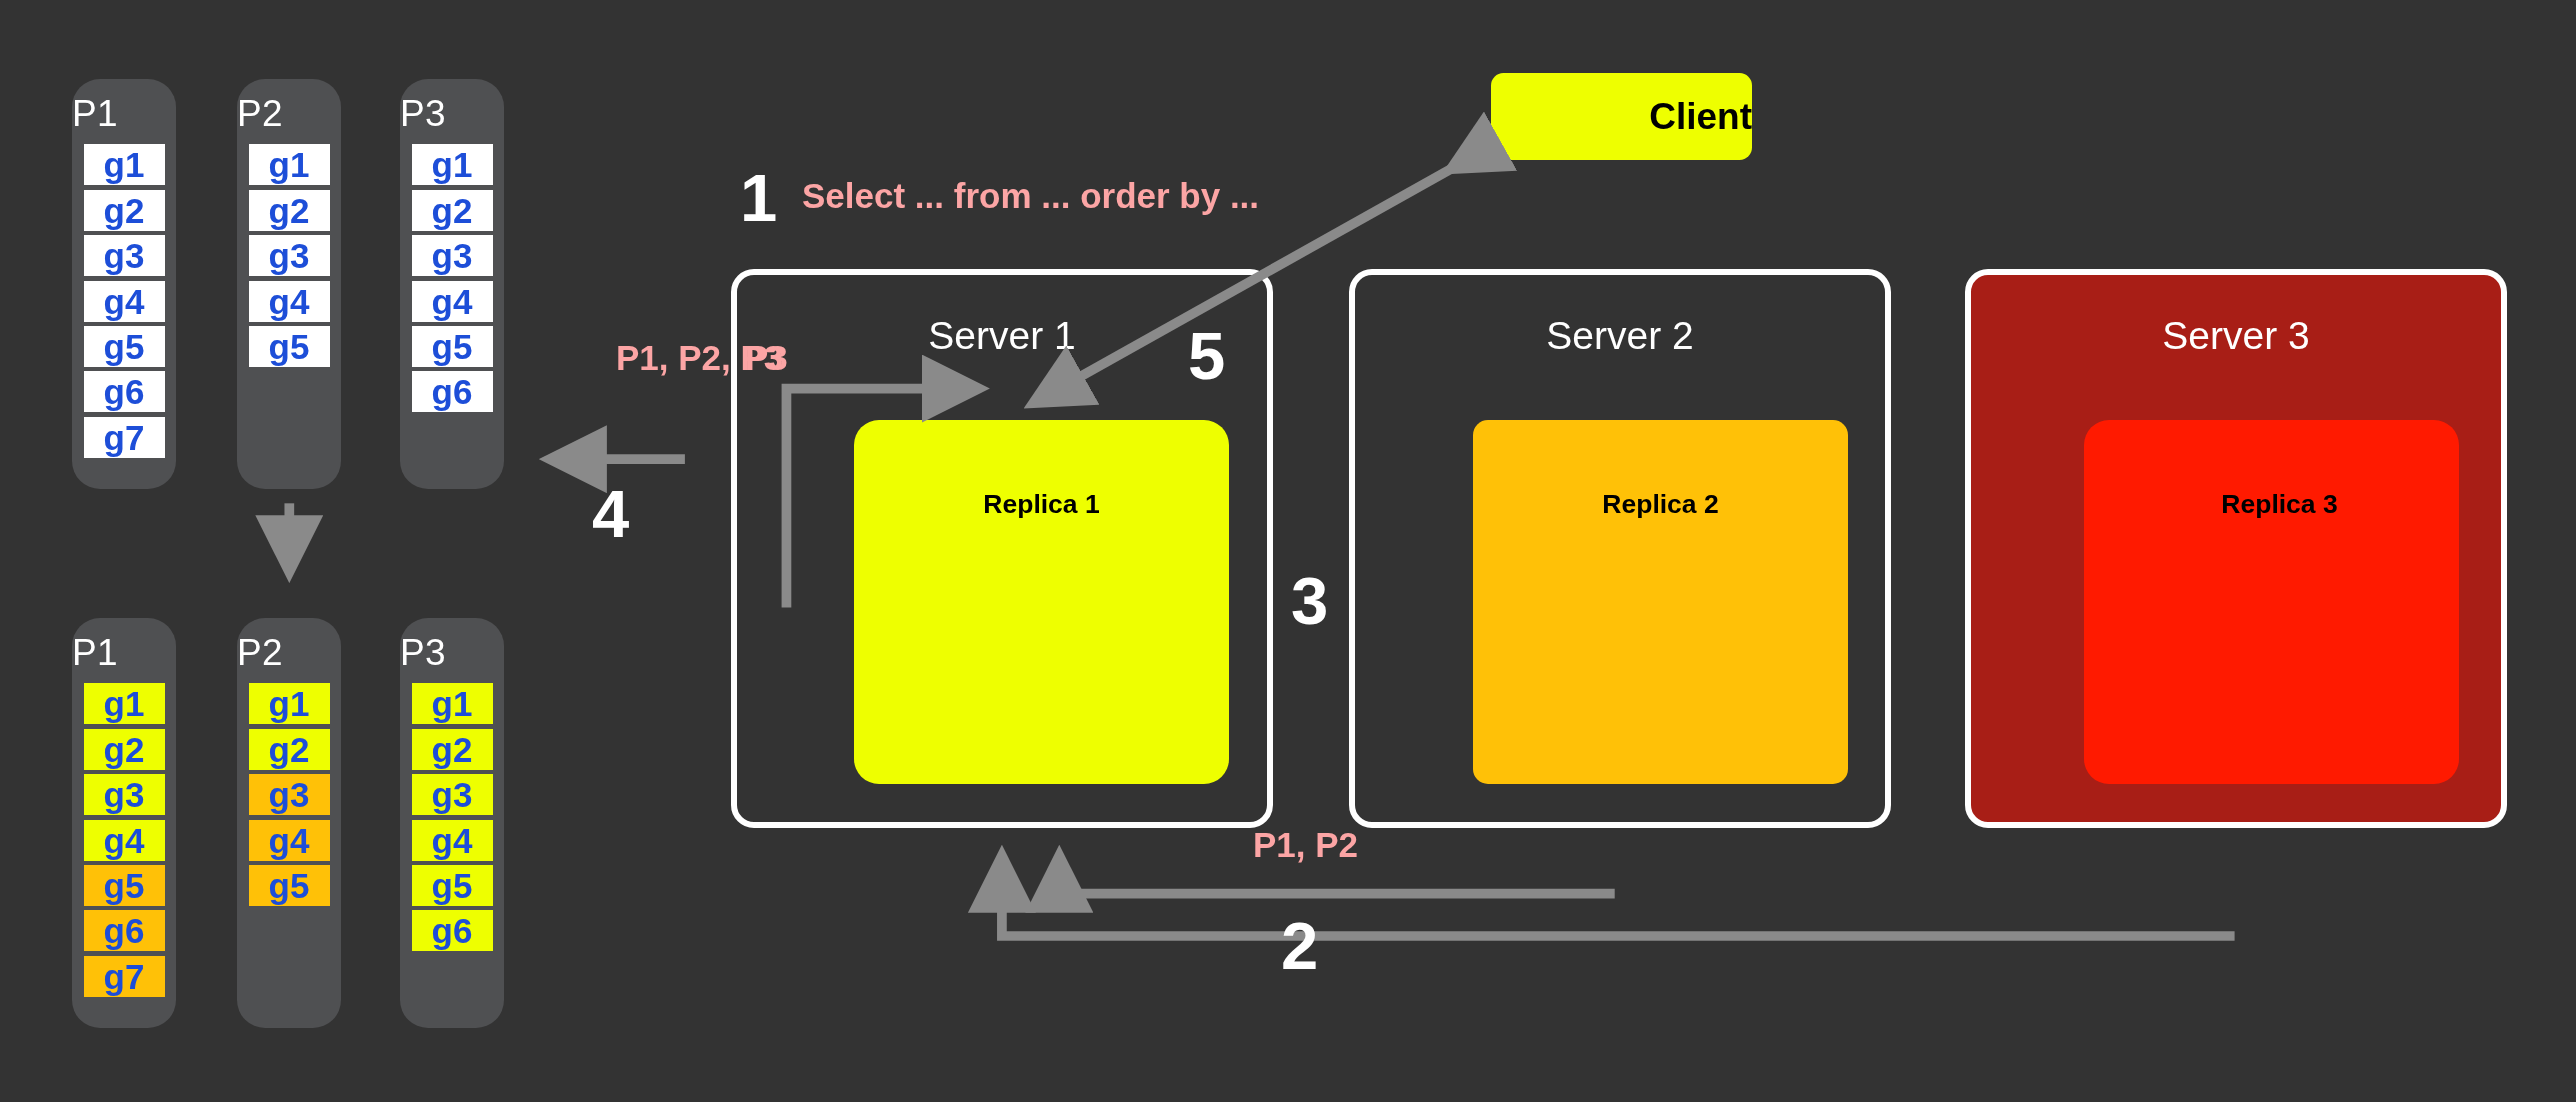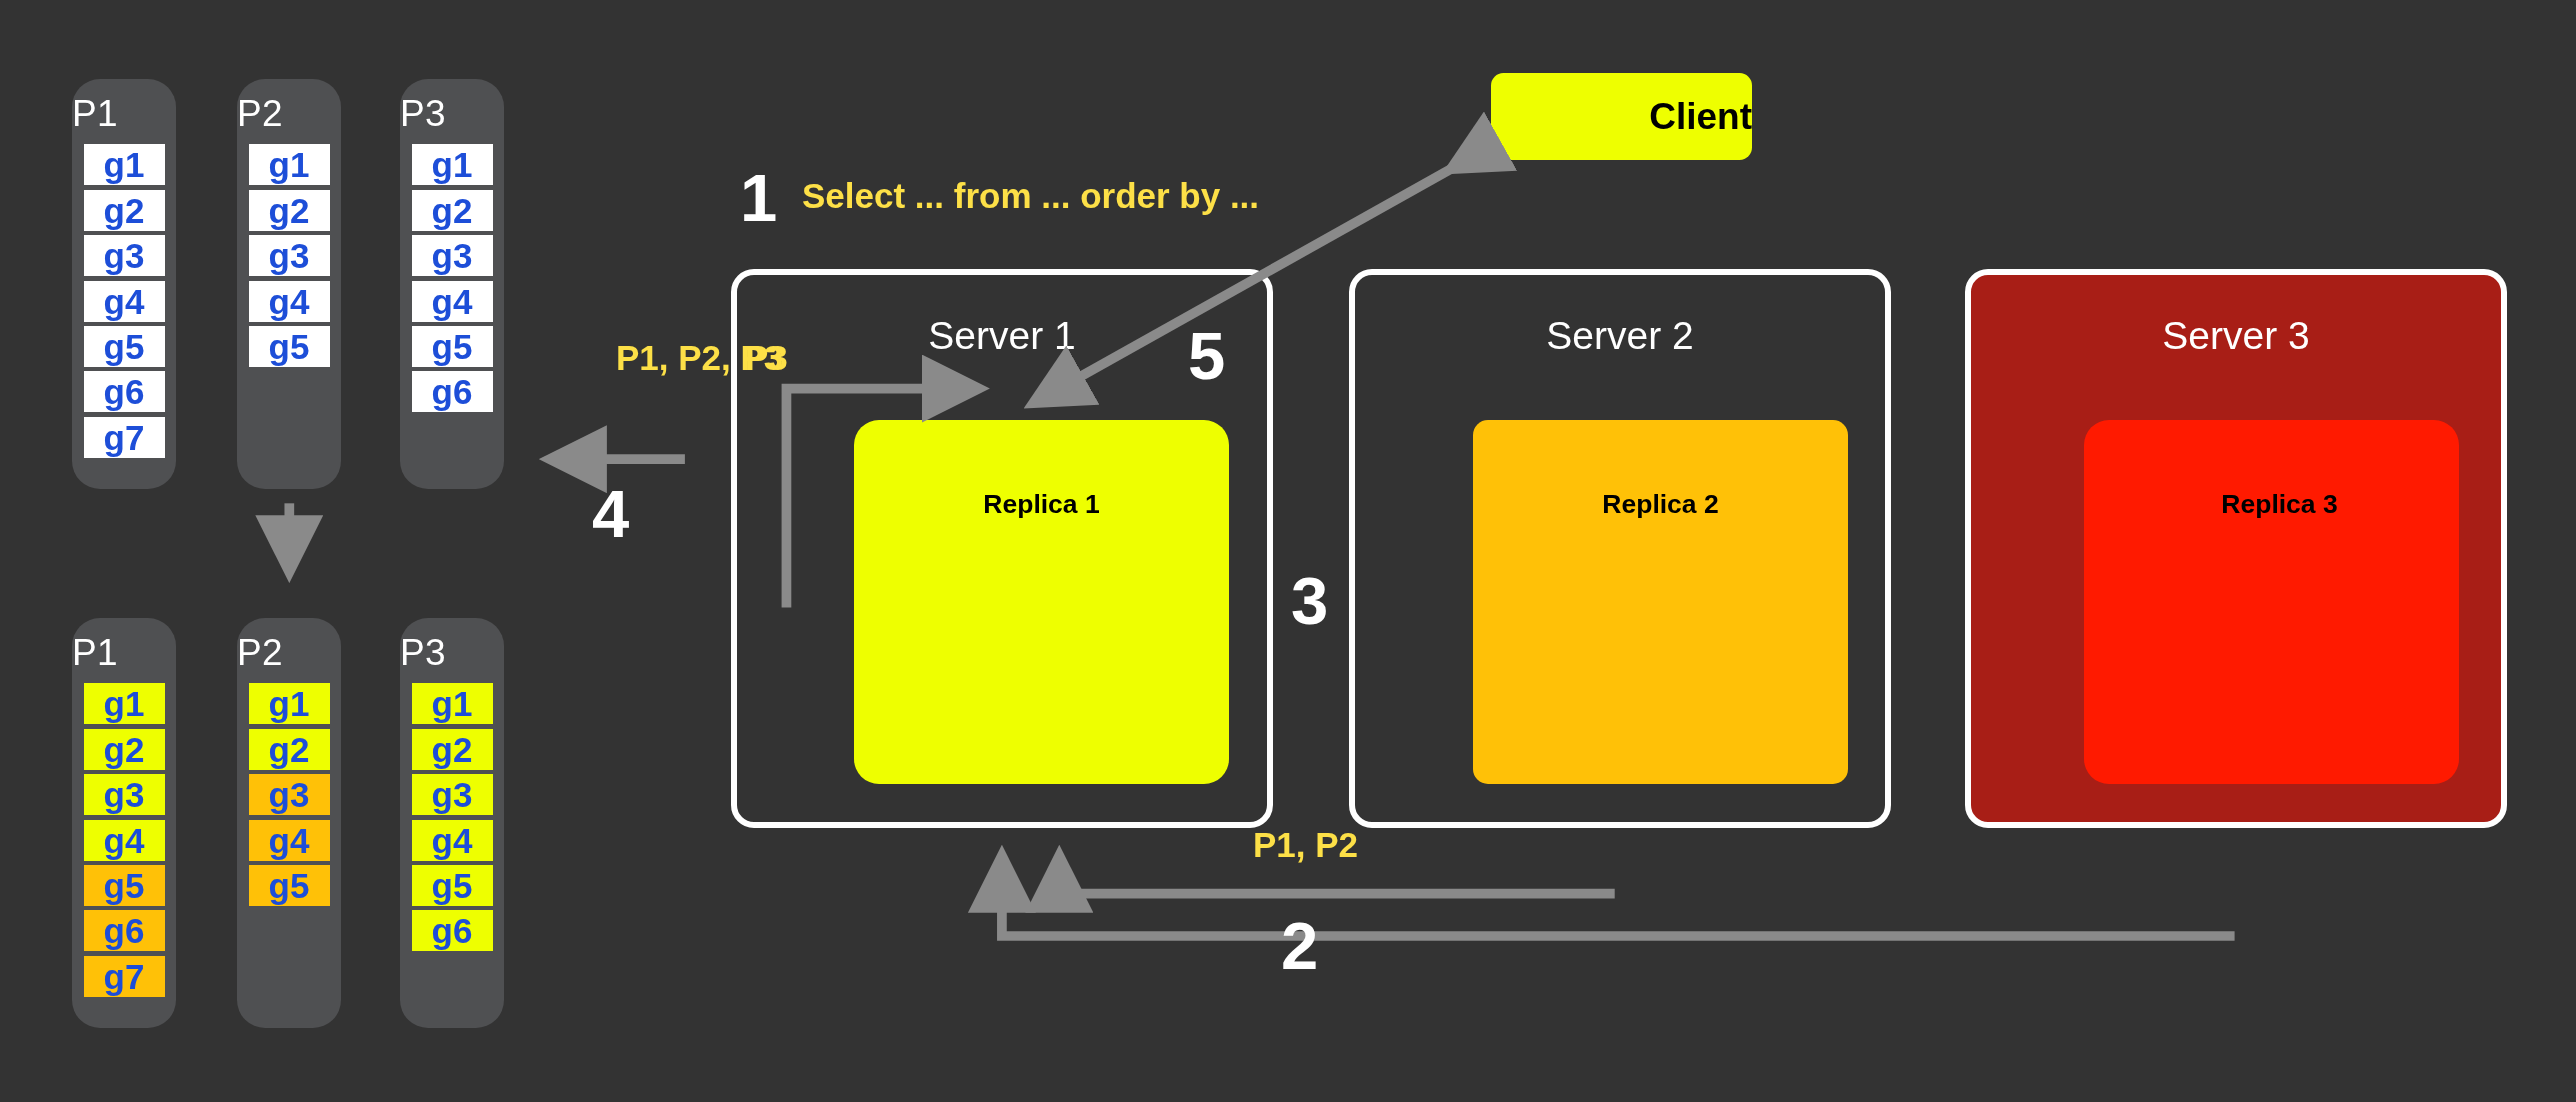--- a/index.html
+++ b/index.html
@@ -106,21 +106,21 @@
   
   .step-num {
     position: absolute;
     color: #ffffff;
     font-size: 67px;
     font-weight: 700;
     line-height: 1;
   }
   .lbl {
     position: absolute;
-    color: #fde047;
+    color: #fca5a5;
     font-size: 34px;
     font-weight: 700;
     line-height: 1;
     white-space: nowrap;
   }
 
   svg.overlay {
     position: absolute;
     left: 0; top: 0;
     width: 2576px;

